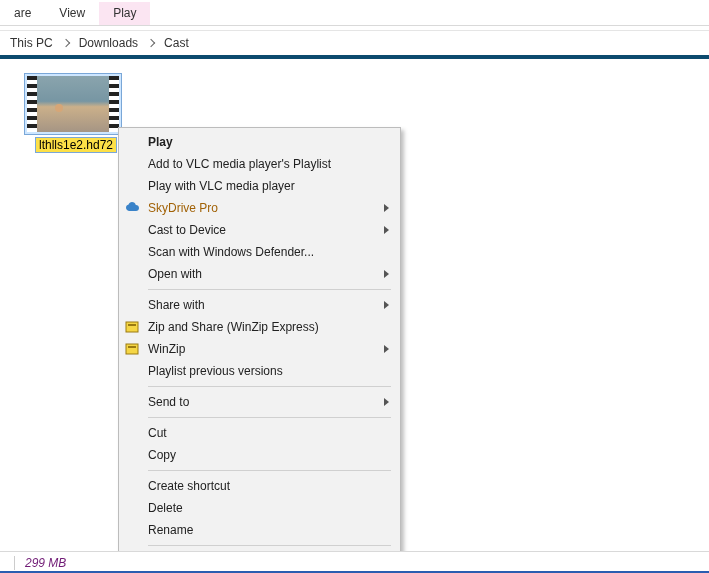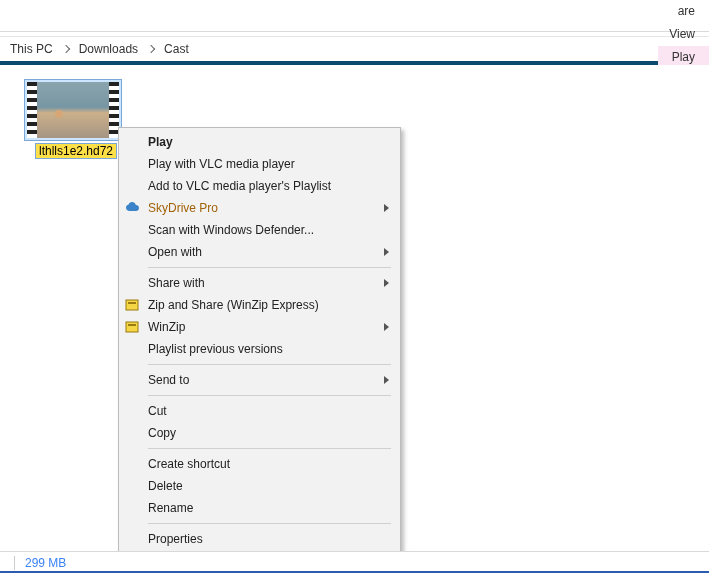--- a/index.html
+++ b/index.html
@@ -10,24 +10,23 @@
     background: #fff;
     color: #000;
     width: 709px;
     height: 573px;
     overflow: hidden;
     position: relative;
   }
   .ribbon {
     display: flex;
     align-items: flex-end;
-    height: 32px;
+    height: 26px;
     border-bottom: 1px solid #d9d9d9;
     background: #fff;
-    flex-direction: column;
   }
   .ribbon-tab {
     padding: 4px 14px 5px 14px;
     font-size: 12px;
     color: #333;
     cursor: default;
   }
   .ribbon-tab.contextual {
     background: #fbe5f2;
     color: #333;
@@ -149,23 +148,24 @@
     margin: 4px 8px 4px 28px;
   }
   .statusbar {
     position: absolute;
     left: 0; right: 0; bottom: 0;
     height: 22px;
     border-top: 1px solid #d9d9d9;
     display: flex;
     align-items: center;
     font-size: 12px;
-    color: #3b82f6;
+    color: #701a75;
     padding: 0 8px 0 4px;
     background: #fff;
+    font-style: italic;
   }
   .statusbar .divider {
     width: 1px; height: 14px;
     background: #ccc;
     margin: 0 10px;
   }
   .blueline {
     position: absolute;
     left: 0; right: 0;
     bottom: 0;
@@ -204,35 +204,39 @@
     </div>
     <div class="file-label">lthlls1e2.hd72</div>
   </div>
 </div>
 
 <div class="context-menu">
   <div class="cm-item bold">
       <span>Play</span>
     </div>
   <div class="cm-item">
+      <span>Add to VLC media player's Playlist</span>
+    </div>
+  <div class="cm-item">
       <span>Play with VLC media player</span>
-    </div>
-  <div class="cm-item">
-      <span>Add to VLC media player's Playlist</span>
     </div>
   <div class="cm-item disabled">
     <span class="ico">
       <svg viewBox="0 0 16 16">
           <path fill="#3a83c9" d="M12 11H4.5C2.6 11 1 9.6 1 7.8c0-1.6 1.1-2.9 2.6-3.2C4 3 5.4 2 7 2c1.9 0 3.4 1.3 3.8 3 .1 0 .1 0 .2 0 1.7 0 3 1.3 3 3s-1.3 3-3 3z"></path>
         </svg>
     </span>
     <span>SkyDrive Pro</span>
     <span class="arrow"></span>
   </div>
   <div class="cm-item">
+    <span>Cast to Device</span>
+    <span class="arrow"></span>
+  </div>
+  <div class="cm-item">
       <span>Scan with Windows Defender...</span>
     </div>
   <div class="cm-item">
     <span>Open with</span>
     <span class="arrow"></span>
   </div>
   <div class="cm-sep"></div>
   <div class="cm-item">
     <span>Share with</span>
     <span class="arrow"></span>

